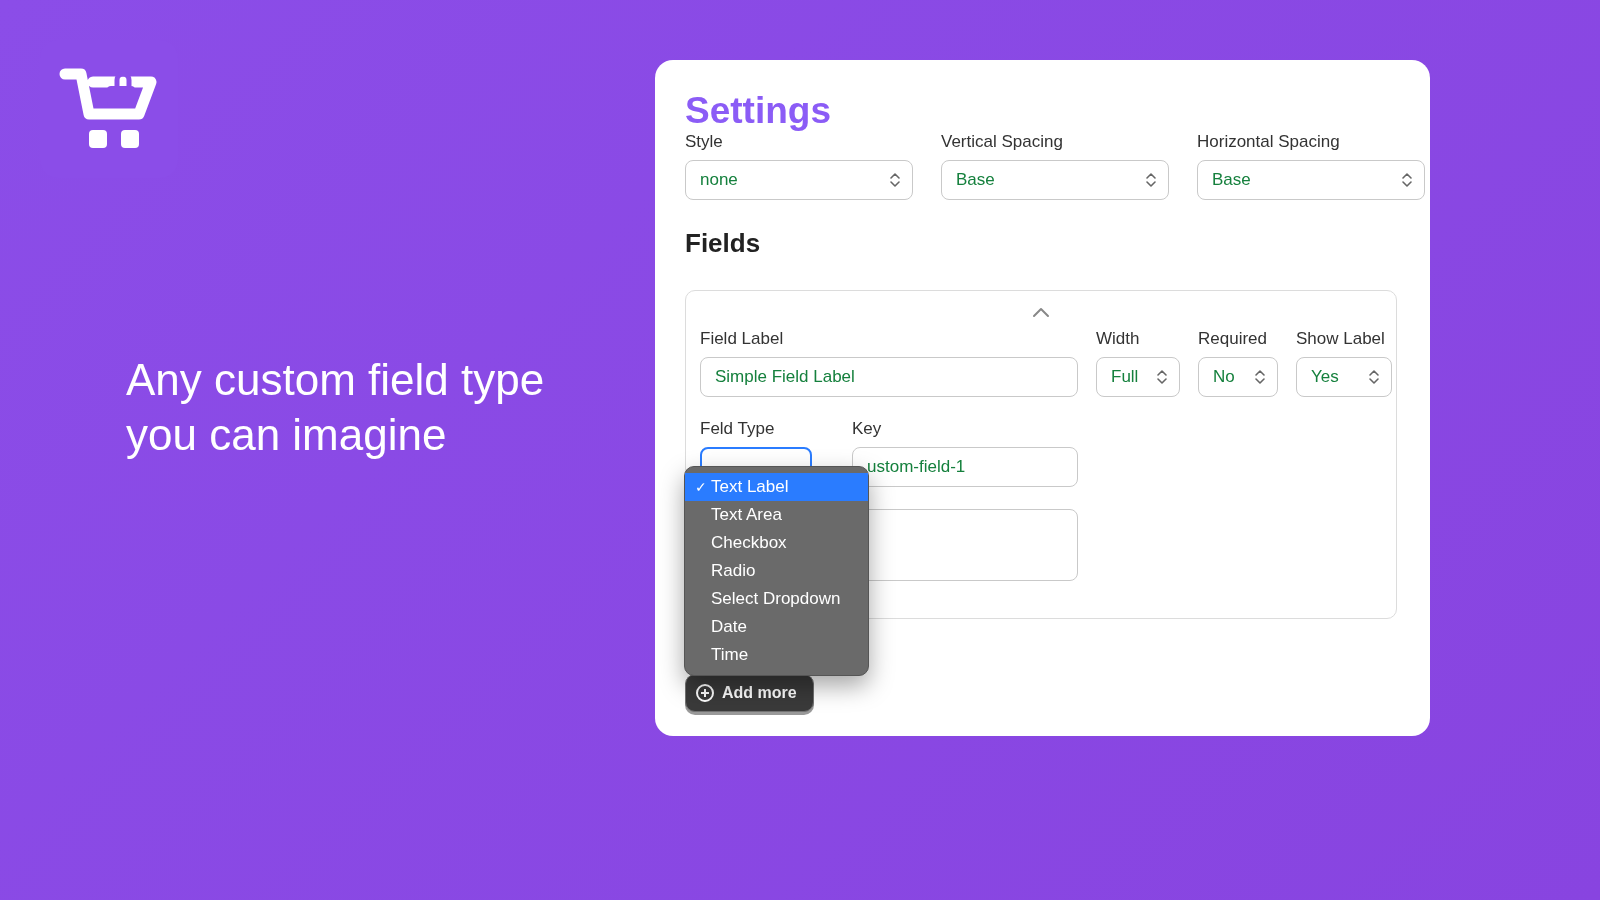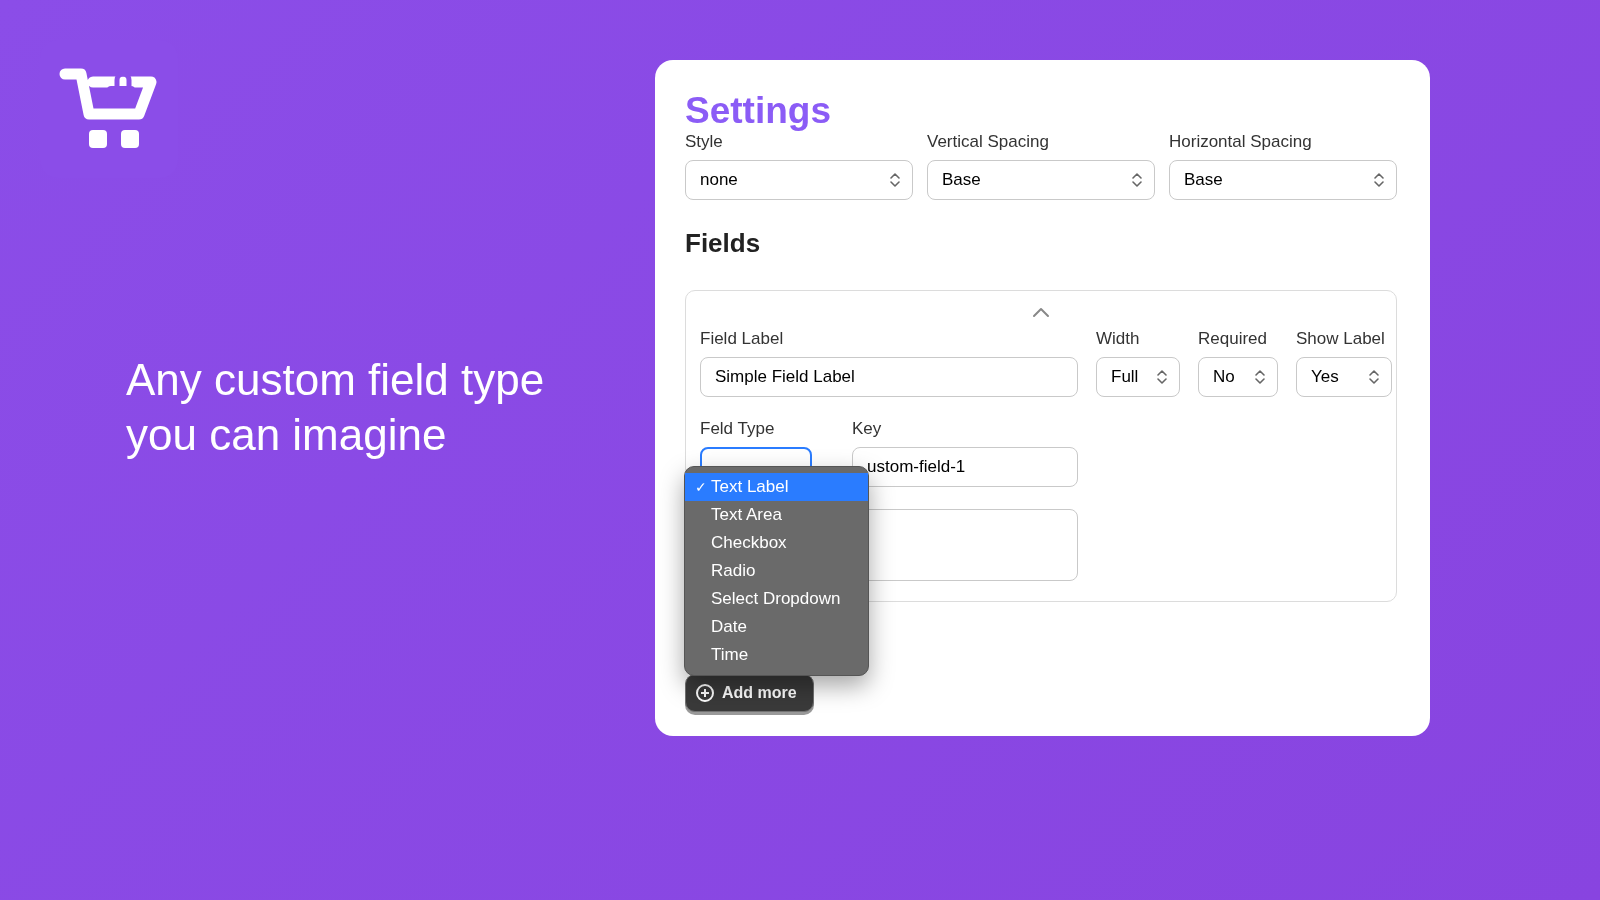--- a/index.html
+++ b/index.html
@@ -51,63 +51,63 @@
     color: #8b5cf6;
   }
   .panel h2 {
     font-size: 26px;
     font-weight: 700;
     color: #222;
     margin-top: 28px;
     margin-bottom: 31px;
   }
 
-  .row3 { display: flex; gap: 14px; }
+  .row3 { display: flex; gap: 28px; }
   .fg { flex: 0 0 auto; }
   .fg.g1 { width: 228px; }
   .fg.g2 { width: 228px; }
   .fg.g3 { width: 228px; }
 
   .label {
     font-size: 17px;
     color: #333;
     margin-bottom: 8px;
     display: block;
   }
 
   .select, .text-input {
     width: 100%;
     height: 40px;
     border: 1px solid #c9c9c9;
     border-radius: 8px;
     background: #fff;
     padding: 0 34px 0 14px;
     font-size: 17px;
-    color: #000000;
+    color: #15803d;
     position: relative;
     display: flex;
     align-items: center;
     cursor: default;
   }
   .select .stepper {
     position: absolute;
     right: 10px;
     top: 50%;
     transform: translateY(-50%);
     width: 14px;
     height: 18px;
     pointer-events: none;
   }
   .stepper svg { width: 14px; height: 18px; display:block; }
 
   .fields-card {
     width: 712px;
     border: 1px solid #dcdcdc;
     border-radius: 10px;
-    padding: 14px 14px 20px 14px;
+    padding: 14px 14px 37px 14px;
     position: relative;
     margin-top: 8px;
   }
   .collapse-handle {
     width: 100%;
     text-align: center;
     height: 18px;
     margin-bottom: 6px;
   }
   .collapse-handle svg { width: 18px; height: 12px; }

